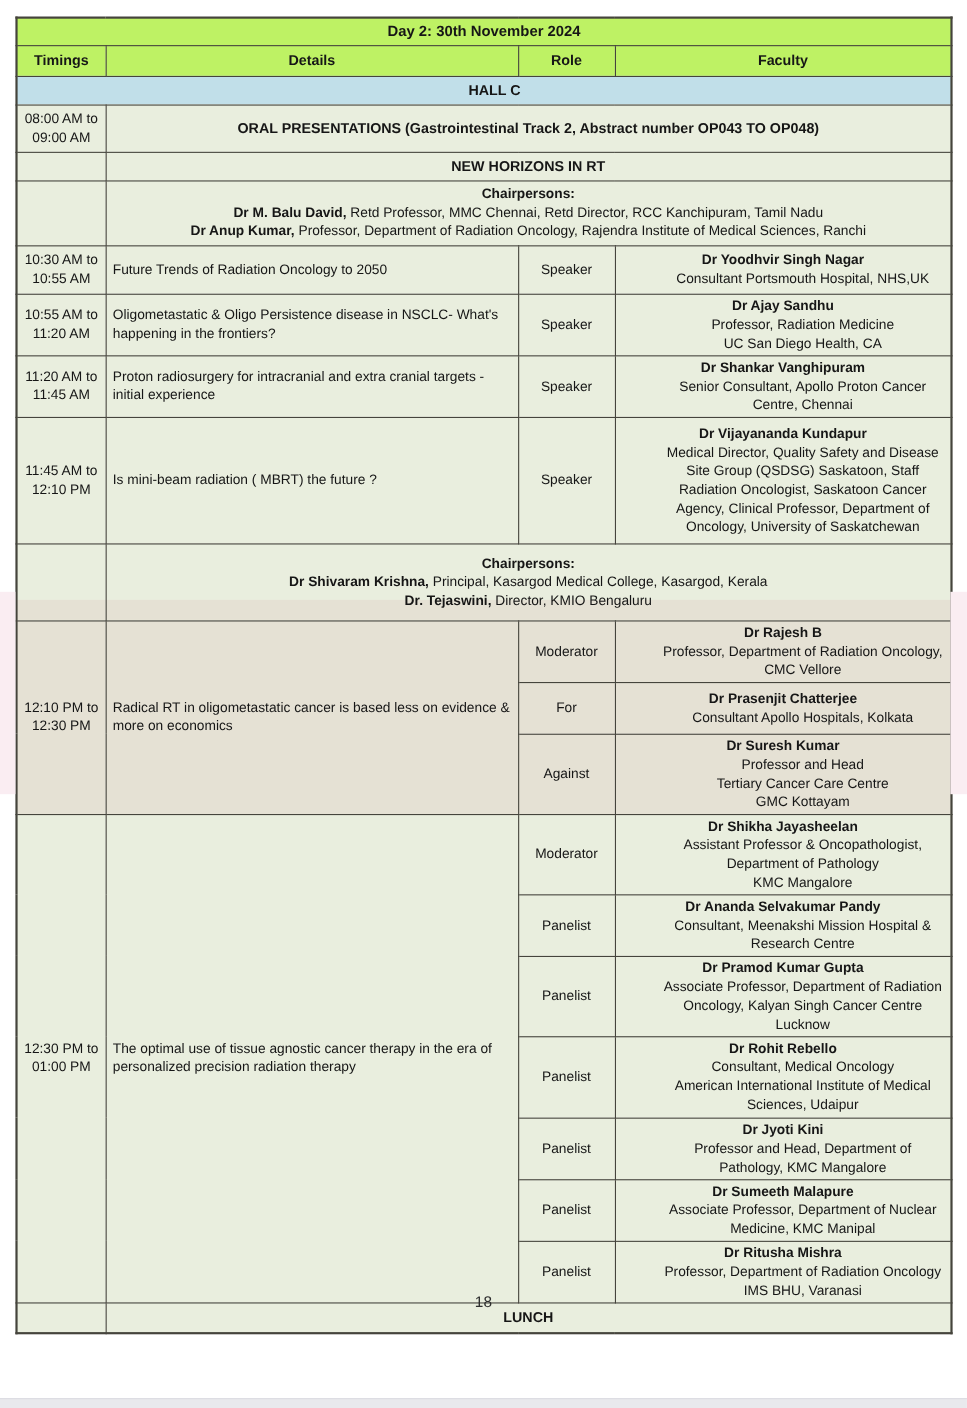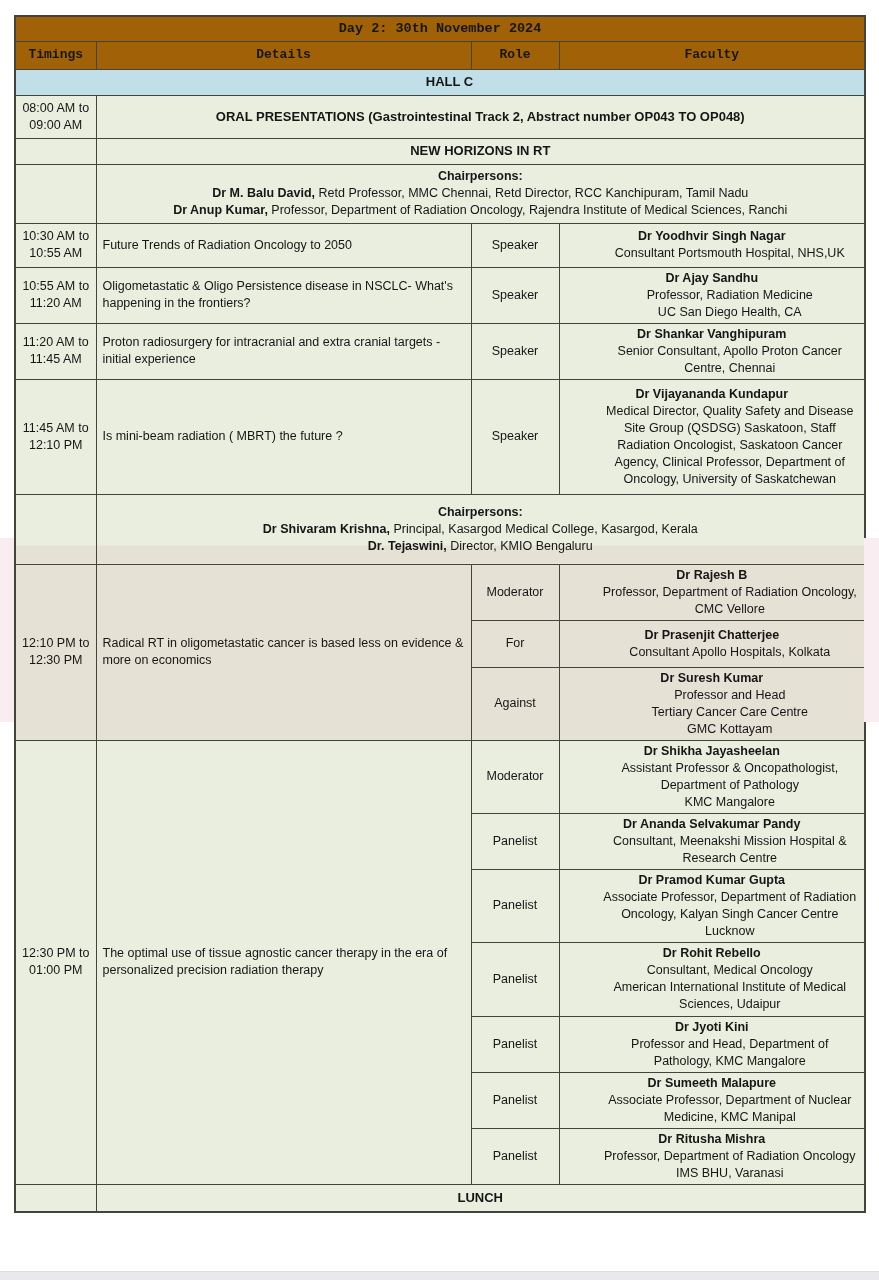--- a/index.html
+++ b/index.html
@@ -23,21 +23,21 @@
   }
   td {
     border: 1px solid #45443c;
     background: #E9EEDE;
     font-size: 12.5px;
     line-height: 1.36;
     vertical-align: middle;
     padding: 2px 5px;
     word-wrap: break-word;
   }
-  td.orange { background: #a16207; font-family: Liberation Mono, monospace; }
+  td.orange { background: #bef264; }
   td.blue   { background: #C1DFE9; }
   td.hl     { background: #E5E1D4; }
   td.chair2-bg { background: linear-gradient(to bottom, #E9EEDE 74%, #E5E1D4 74%); }
   td.day-title    { font-weight: bold; text-align: center; font-size: 13.5px; }
   td.col-head     { font-weight: bold; text-align: center; font-size: 13px; }
   td.hall         { font-weight: bold; text-align: center; font-size: 13px; padding-left: 24px; }
   td.banner       { font-weight: bold; text-align: center; font-size: 13px; }
   td.timing       { text-align: center; padding: 2px 4px; }
   td.details      { text-align: left; padding: 2px 6px; }
   td.role         { text-align: center; }
@@ -259,15 +259,16 @@
     <tr style="height:28px">
       <td class="timing"></td>
       <td colspan="3" class="banner">LUNCH</td>
     </tr>
   </tbody>
     </table>
 
   <div class="pink-strip left"></div>
   <div class="pink-strip right"></div>
 
+  <div class="page-number">18</div>
 
   <div class="bottom-bar"></div>
 </div>
 
 </body></html>

